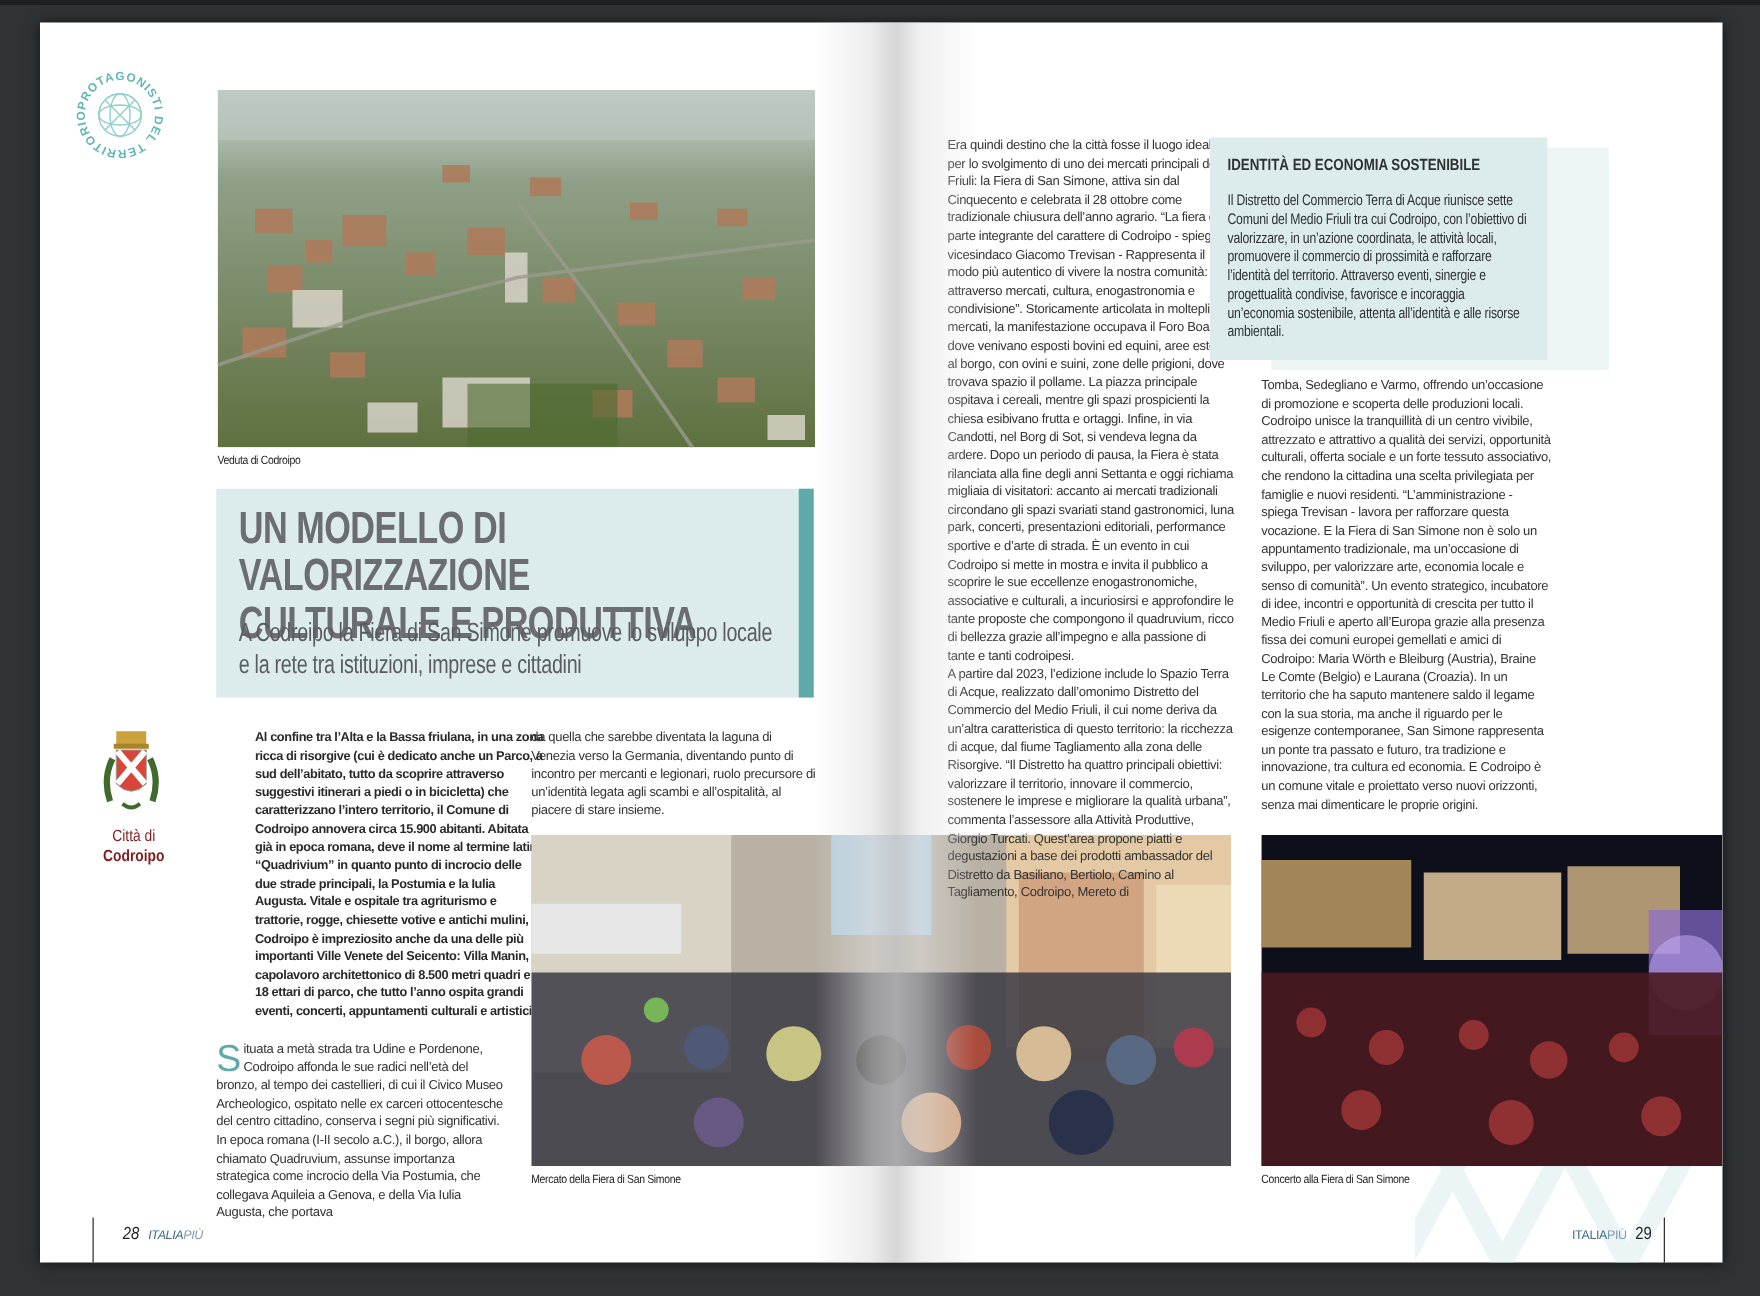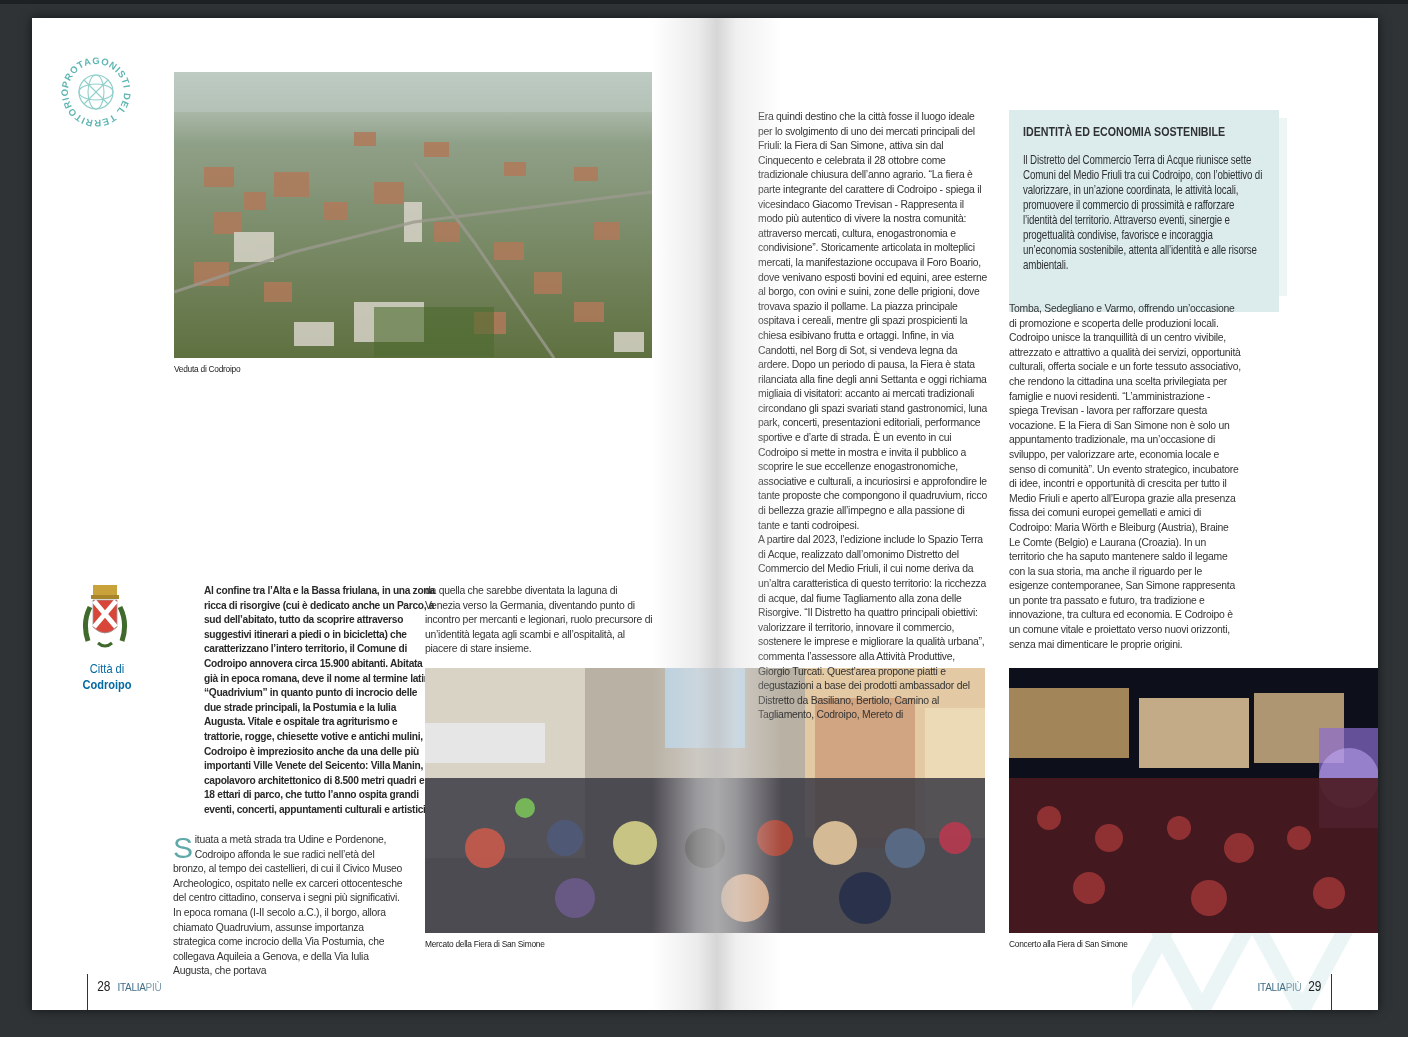--- a/index.html
+++ b/index.html
@@ -58,55 +58,55 @@
     position: absolute; left: 18px; top: 103px; width: 580px;
     font-family: "Liberation Sans", sans-serif;
     font-size: 21px; line-height: 25px; color: #5a5c5f; letter-spacing: -0.3px;
     transform: scaleX(0.75); transform-origin: left top;
   }
 
   
   .coa { left: 48px; top: 565px; width: 50px; height: 78px; }
   .coa-label {
     left: 42px; top: 643px; width: 66px; text-align: center;
-    font-family: "Liberation Sans", sans-serif; font-size: 13px; line-height: 16px; color: #0369a1;
+    font-family: "Liberation Sans", sans-serif; font-size: 13px; line-height: 16px; color: #7f1d1d;
   }
   .coa-label .c1 { display: block; transform: scaleX(0.85); }
   .coa-label .c2 { display: block; font-weight: bold; transform: scaleX(0.85); }
 
   
   .col {
     font-family: "Liberation Sans", sans-serif;
     font-size: 10.4px; line-height: 14.6px; color: #333;
     letter-spacing: -0.25px;
   }
   .col p { margin: 0; }
   .col-intro { left: 141px; top: 566px; width: 232px; font-weight: bold; color: #2a2a2a; font-size: 10.2px; letter-spacing: -0.3px; margin-left: 31px; }
   .col-a { left: 141px; top: 815px; width: 232px; }
   .dropcap { float: left; font-size: 30px; line-height: 28px; color: #5fa9a8; margin-right: 2px; margin-top: 1px; font-family: "Liberation Sans", sans-serif; }
   .col-b { left: 393px; top: 566px; width: 230px; }
   .col-c { left: 726px; top: 92px; width: 230px; }
   .col-d { left: 977px; top: 284px; width: 232px; }
 
   
   .sidebox-shadow { left: 985px; top: 100px; width: 270px; height: 178px; background: #eef5f5; }
-  .sidebox { left: 977px; top: 92px; width: 270px; height: 202px; background: #dcecec; }
+  .sidebox { left: 936px; top: 92px; width: 270px; height: 178px; background: #dcecec; }
   .sidebox-title {
     position: absolute; left: 14px; top: 14px; width: 300px;
     font-family: "Liberation Sans", sans-serif; font-weight: bold; font-size: 13px;
     color: #2f3133; letter-spacing: 0px; transform: scaleX(0.82); transform-origin: left top; white-space: nowrap;
   }
   .sidebox-text {
     position: absolute; left: 14px; top: 43px; width: 300px;
     font-family: "Liberation Sans", sans-serif; font-size: 12.2px; line-height: 15px;
     color: #2f3133; transform: scaleX(0.8); transform-origin: left top; letter-spacing: -0.2px;
   }
 
   
-  .folio-left { left: 55px; top: 956px; height: 36px; border-left: 1.5px solid #333; padding-left: 8px; }
+  .folio-left { left: 42px; top: 956px; height: 36px; border-left: 1.5px solid #333; padding-left: 22px; font-style: italic; }
   .folio-right { left: 1200px; top: 956px; height: 36px; border-right: 1.5px solid #333; padding-right: 8px; text-align: right; width: 100px; }
   .folio-inner { display: inline-flex; align-items: baseline; gap: 6px; margin-top: 4px; }
   .pnum { font-family: "Liberation Sans", sans-serif; font-size: 14px; color: #222; transform: scaleX(0.85); display: inline-block; }
   .brand { font-family: "Liberation Sans", sans-serif; font-size: 10px; color: #3f6d86; letter-spacing: -0.3px; }
   .brand .b1 { }
   .brand .b2 { color: #7d9cae; }
 
   .watermark { left: 1100px; top: 900px; width: 246px; height: 92px; opacity: 0.5; z-index: 0; }
 </style>
 </head>
@@ -179,20 +179,28 @@
       </g>
       <g stroke="#9b9a8e" stroke-width="3" fill="none" opacity="0.8">
         <path d="M240 90 L300 170 L380 286"></path>
         <path d="M0 220 L120 180 L240 150 L478 120"></path>
       </g>
       <rect x="200" y="235" width="120" height="50" fill="#4d6b2e" opacity="0.6"></rect>
     </svg>
   </div>
   <div class="abs caption cap-aerial">Veduta di Codroipo</div>
 
+  <div class="abs titlebox">
+    <div class="headline">
+      <div>UN MODELLO DI VALORIZZAZIONE</div>
+      <div>CULTURALE E PRODUTTIVA</div>
+    </div>
+    <div class="subhead">A Codroipo la Fiera di San Simone promuove lo sviluppo locale e la rete tra istituzioni, imprese e cittadini</div>
+    <div class="titlebox-bar"></div>
+  </div>
 
   <svg class="abs coa" viewBox="0 0 50 78">
     <path d="M8 58 Q2 40 10 24" stroke="#3f6a2c" stroke-width="5" fill="none"></path>
     <path d="M42 58 Q48 40 40 24" stroke="#3f6a2c" stroke-width="5" fill="none"></path>
     <rect x="13" y="2" width="24" height="12" fill="#c9a23c"></rect>
     <rect x="11" y="12" width="28" height="4" fill="#a8842a"></rect>
     <path d="M13 17 H37 V44 Q25 56 13 44 Z" fill="#d8463a" stroke="#999" stroke-width="0.8"></path>
     <path d="M14 18 L36 44 M36 18 L14 44" stroke="#ffffff" stroke-width="5"></path>
     <path d="M18 60 Q25 66 32 60" stroke="#3f6a2c" stroke-width="3" fill="none"></path>
   </svg>

